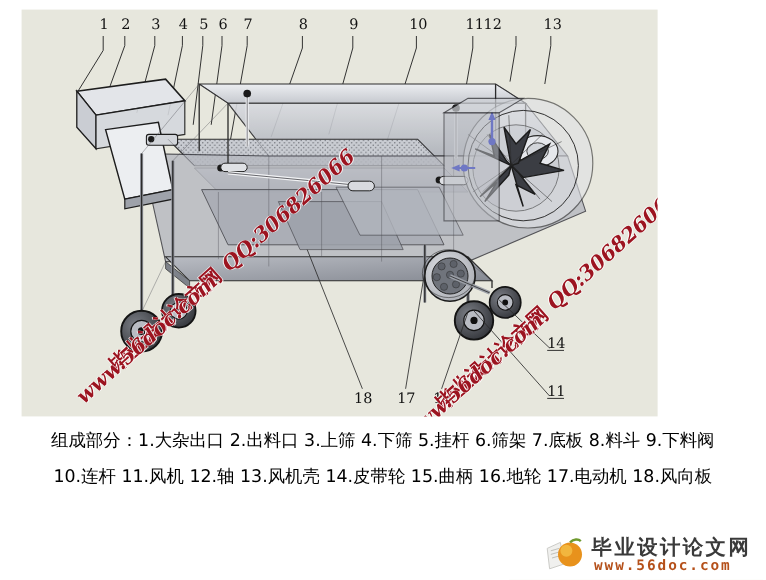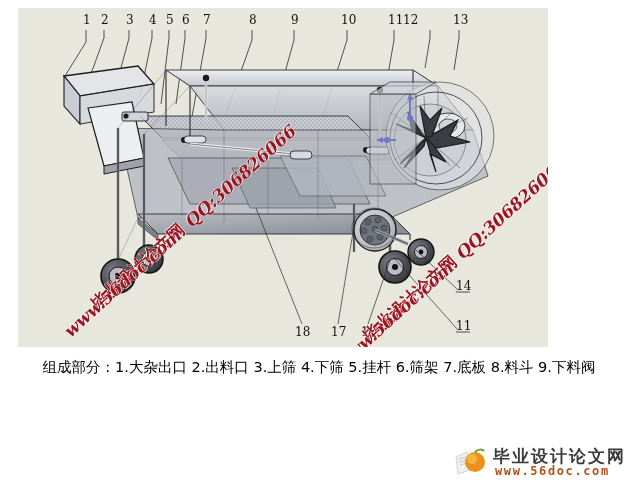--- a/index.html
+++ b/index.html
@@ -286,20 +286,21 @@
     </div>
 
     <div>
       <div class="wm wm-cn" style="left:340px;top:322px;transform:rotate(-42deg);">毕业设计论文网</div>
       <div class="wm wm-en" style="left:434px;top:240px;transform:rotate(-42deg);">QQ:306826066</div>
       <div class="wm wm-en" style="left:314px;top:350px;transform:rotate(-42deg);">www.56doc.com</div>
     </div>
   </div>
 
   <div class="cap" id="cap1">组成部分：1.大杂出口 2.出料口 3.上筛 4.下筛 5.挂杆 6.筛架 7.底板 8.料斗 9.下料阀</div>
+  <div class="cap" id="cap2">10.连杆 11.风机 12.轴 13.风机壳 14.皮带轮 15.曲柄 16.地轮 17.电动机 18.风向板</div>
 
   <div id="logo">
     <svg id="logo-mark" viewBox="0 0 34 28">
       <polygon points="1,9 12,4 15,22 3,26" fill="#f0f0ee" stroke="#c9c9c4" stroke-width="0.8"></polygon>
       <line x1="4" y1="11" x2="11" y2="9" stroke="#b8b8b2" stroke-width="0.7"></line>
       <line x1="4" y1="14" x2="11" y2="12" stroke="#b8b8b2" stroke-width="0.7"></line>
       <line x1="5" y1="17" x2="12" y2="15" stroke="#b8b8b2" stroke-width="0.7"></line>
       <circle cx="20" cy="14" r="10" fill="#e8921c"></circle>
       <circle cx="17" cy="11" r="5" fill="#f5c24a" opacity="0.75"></circle>
       <path d="M20,4 C23,1 27,1 29,3" stroke="#6f9a2e" stroke-width="2" fill="none"></path>

